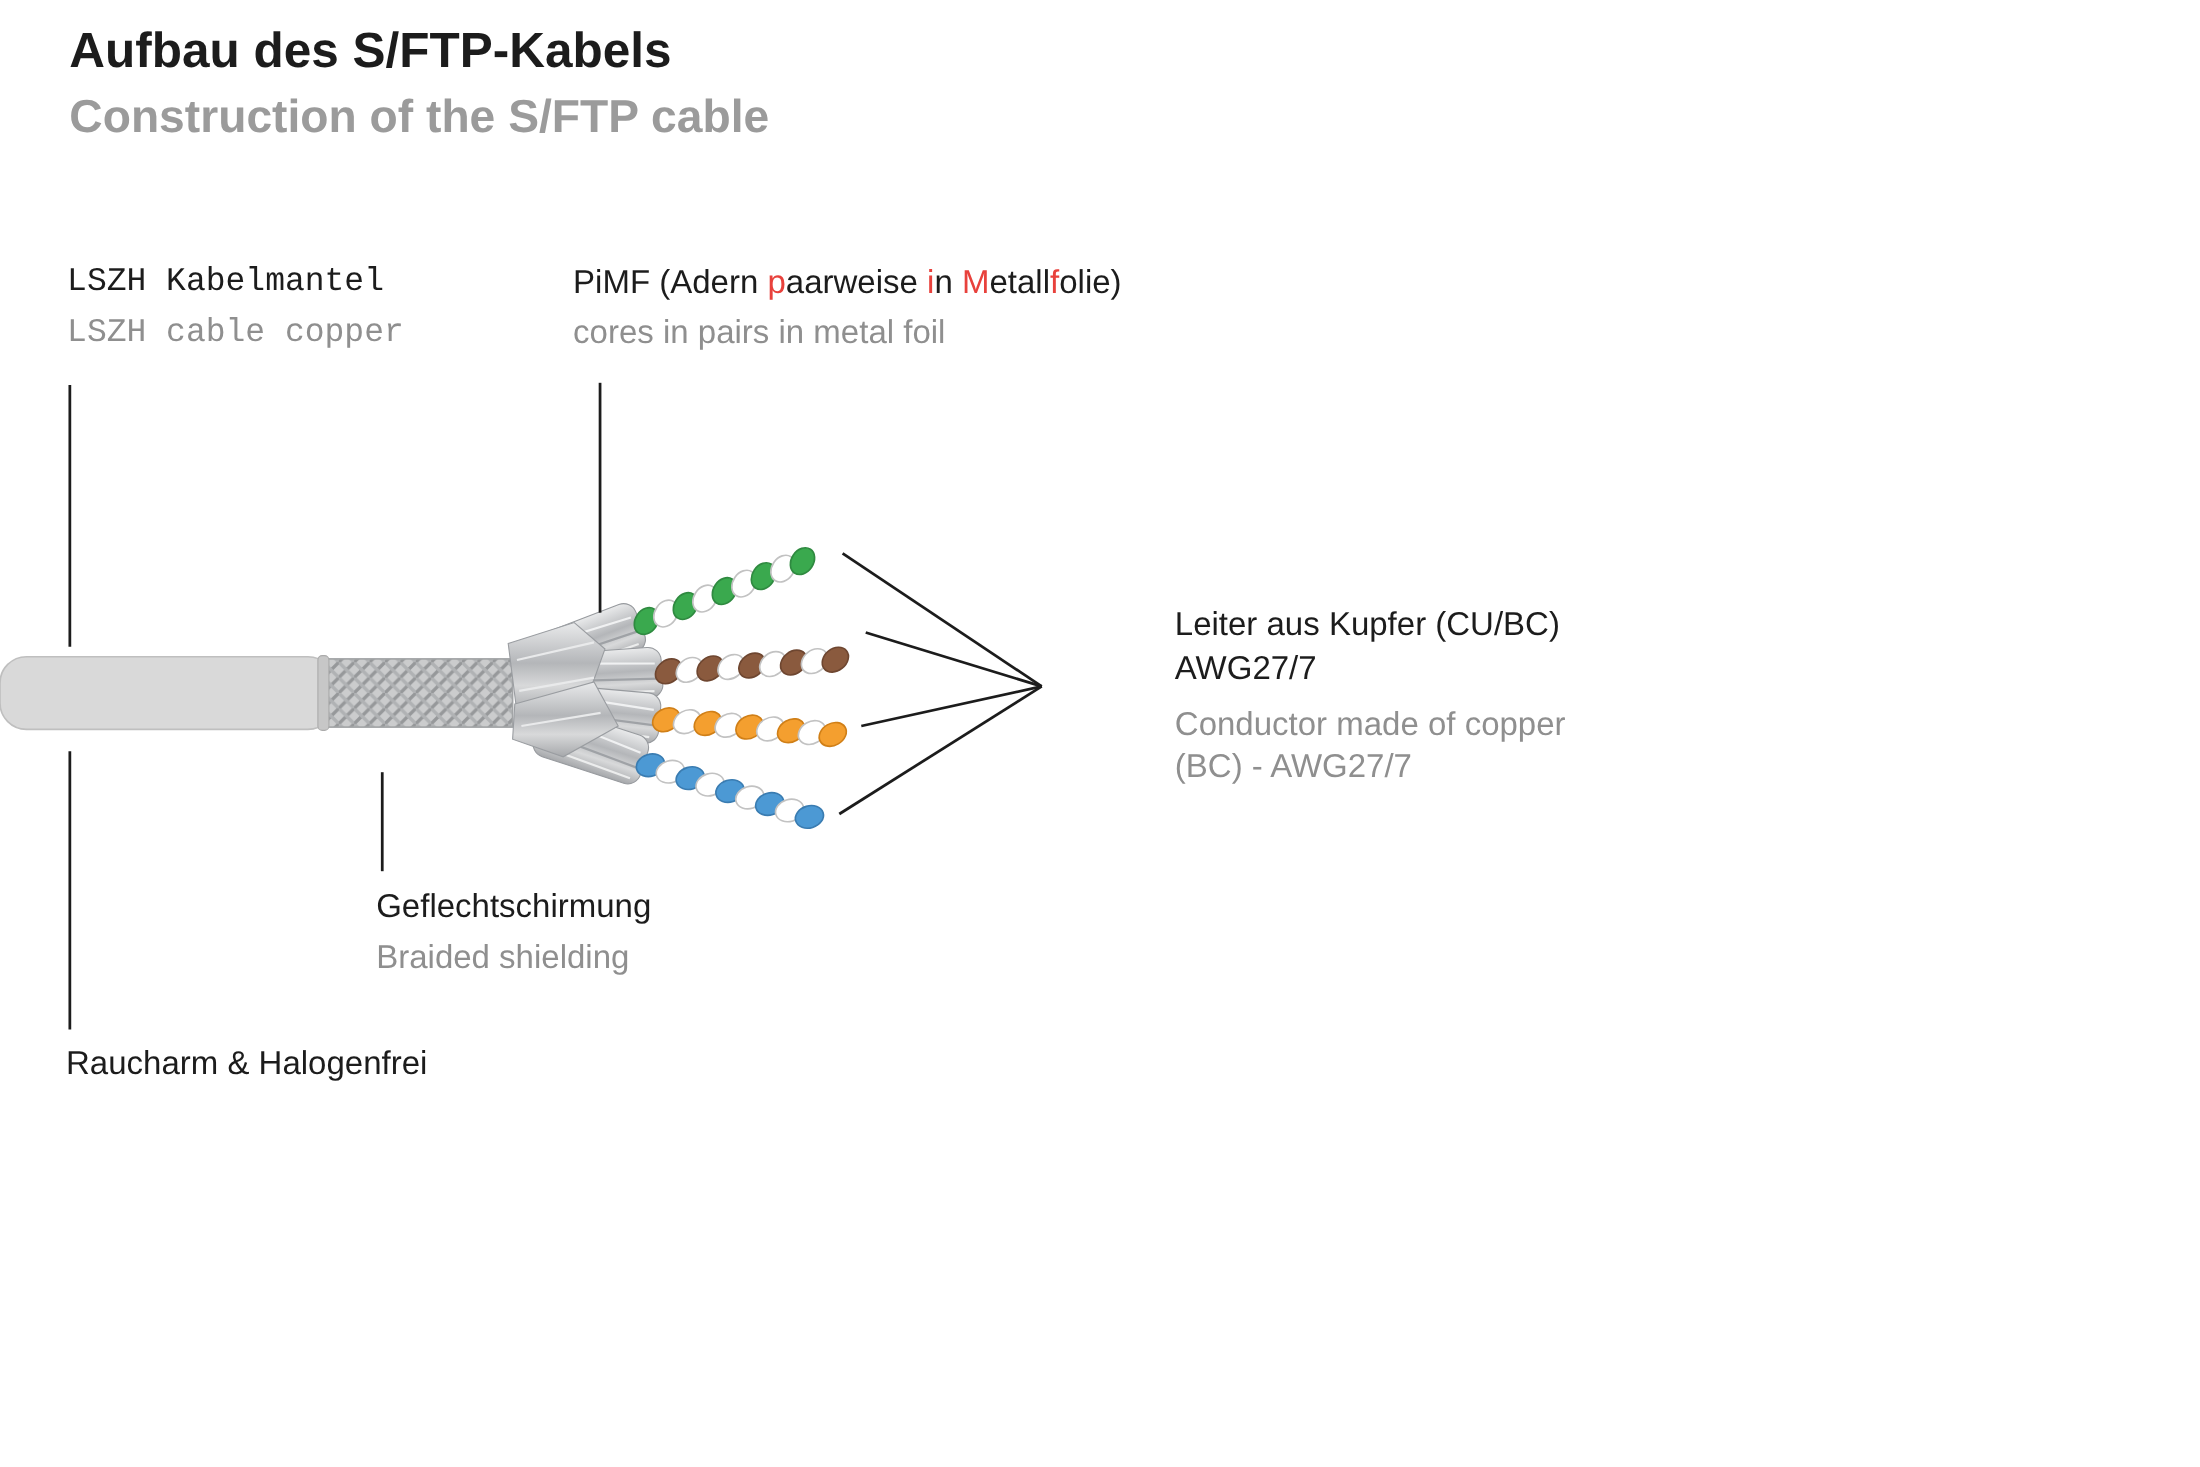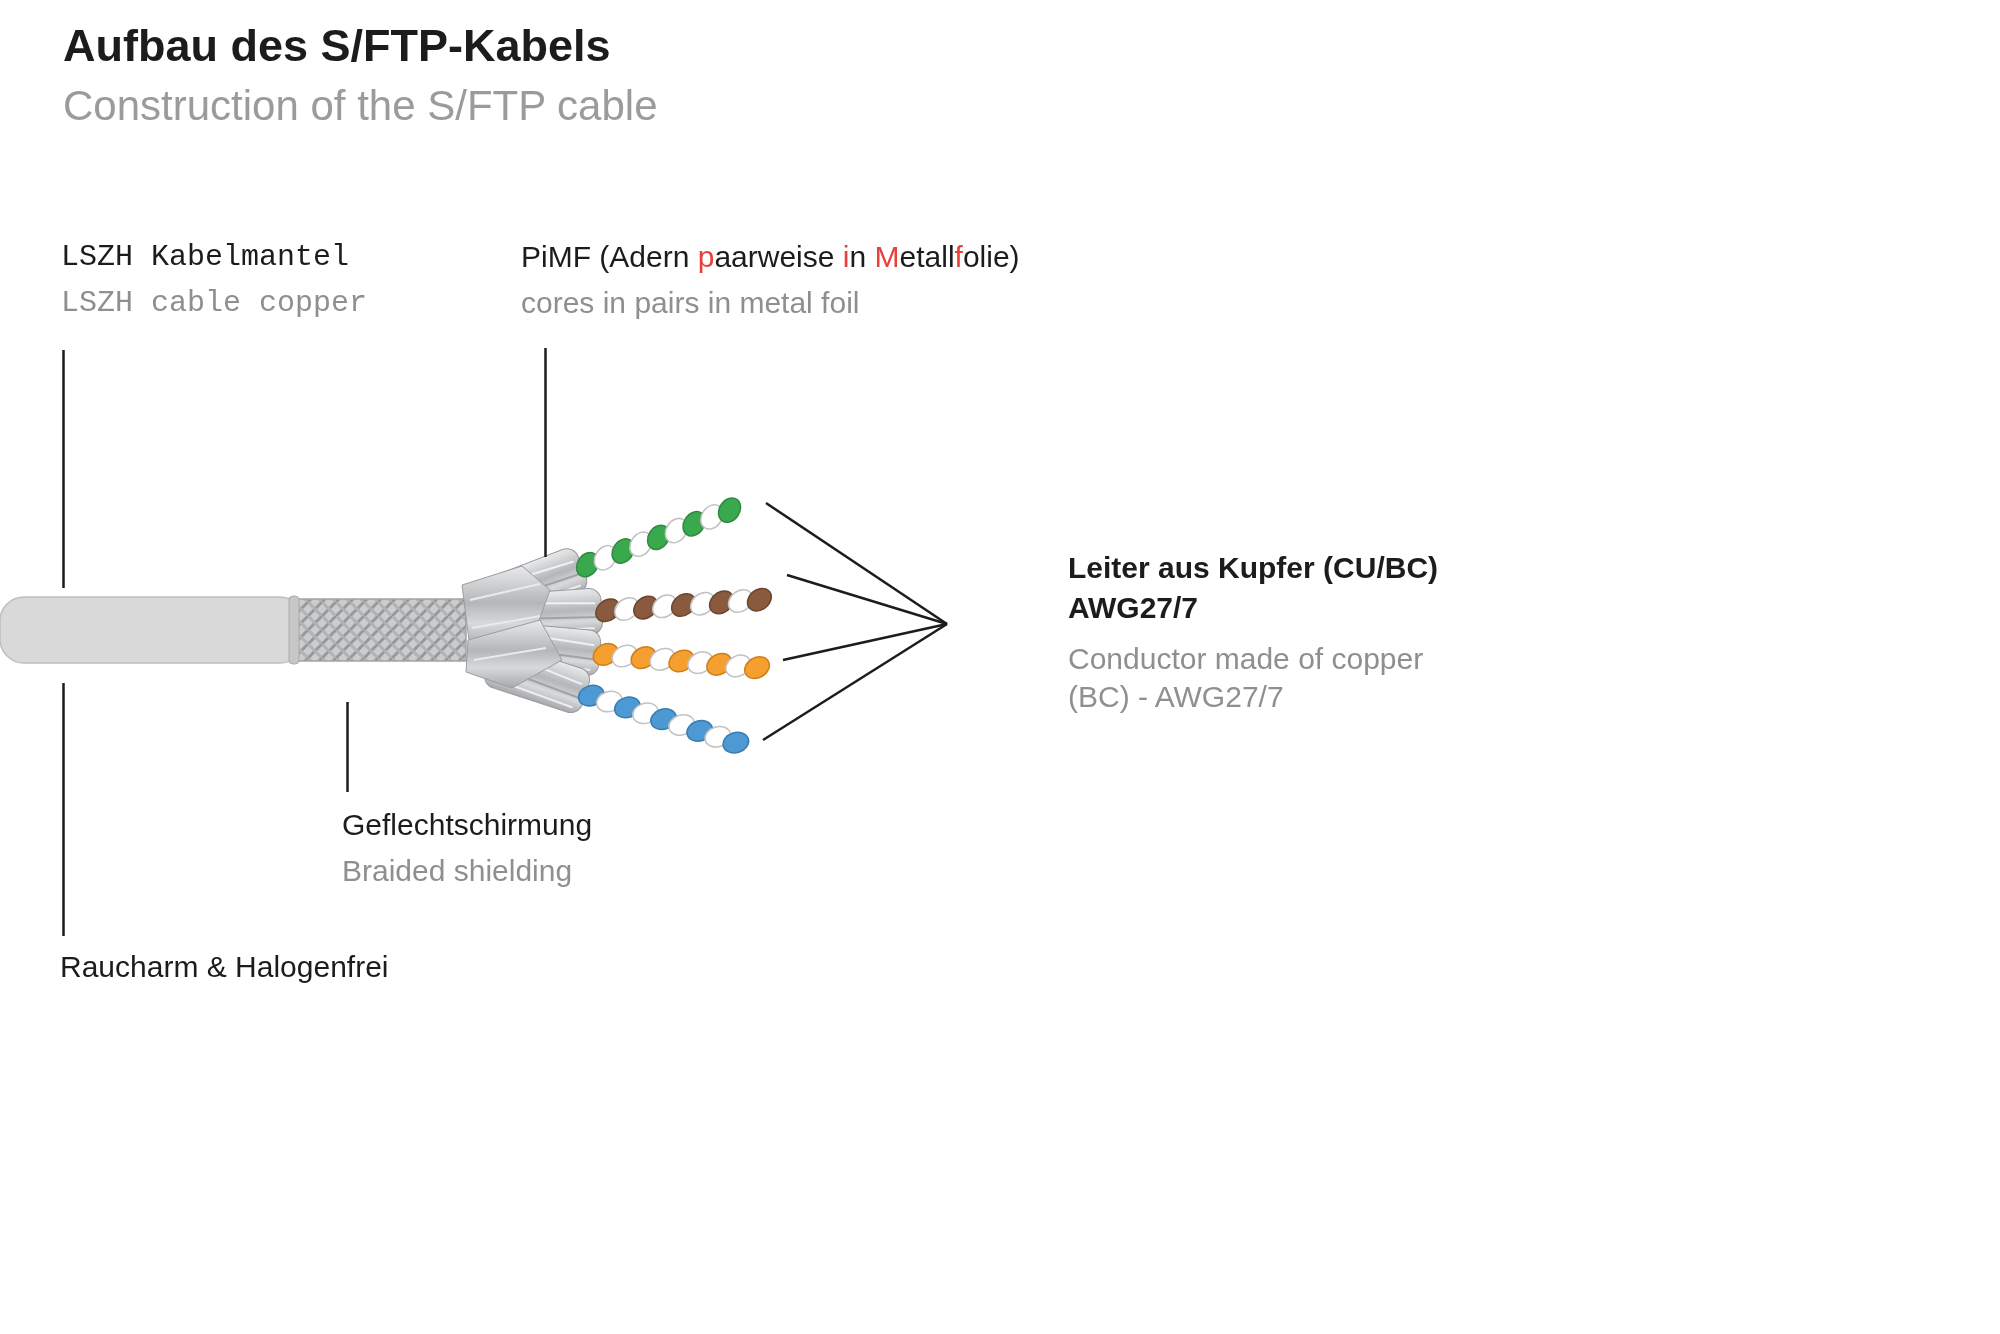--- a/index.html
+++ b/index.html
@@ -3,31 +3,31 @@
 <meta charset="utf-8">
 <style>
   * { margin:0; padding:0; box-sizing:border-box; }
   html,body { background:#ffffff; }
   body { font-family:"Liberation Sans","DejaVu Sans",sans-serif; }
   .stage { position:relative; width:1808px; height:1334px; background:#ffffff; overflow:hidden; }
   .diagram-svg { position:absolute; left:0; top:0; }
 
   .titles { position:absolute; left:63px; top:20px; }
   .title-de { font-size:45px; font-weight:700; color:#1c1c1c; }
-  .title-en { font-size:42px; font-weight:400; color:#9b9b9b; margin-top:10px; }
+  .title-en { font-size:42px; font-weight:700; color:#9b9b9b; margin-top:10px; }
 
   .label { position:absolute; }
   .label .de { font-size:30px; color:#1c1c1c; line-height:38px; white-space:nowrap; }
   .label .en { font-size:30px; color:#8f8f8f; line-height:38px; margin-top:8px; white-space:nowrap; }
   .red { color:#e8413c; }
 
   #label-jacket { left:61px; top:238px;font-family:Liberation Mono, monospace; }
   #label-pimf   { left:521px; top:238px; }
   #label-cond   { left:1068px; top:548px; }
-  #label-cond .de { line-height:40px;font-weight:bold; }
+  #label-cond .de { line-height:40px; }
   #label-cond .en { margin-top:12px; }
   #label-braid  { left:342px; top:806px; }
   #label-lszh   { left:60px; top:948px; }
   #label-lszh .en { margin-top:2px; line-height:36px; }
 </style>
 </head>
 <body>
 
 <div class="stage">
 

